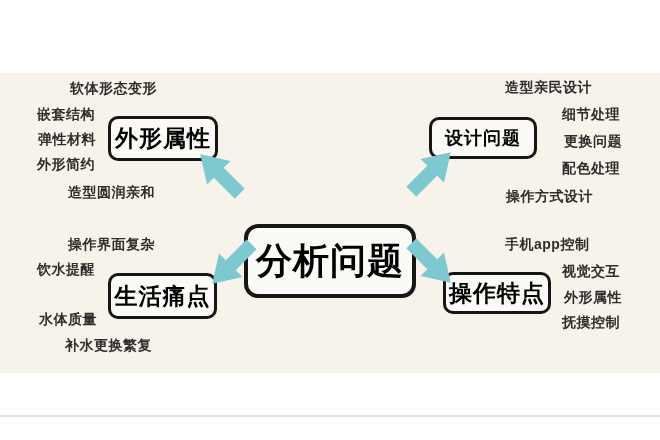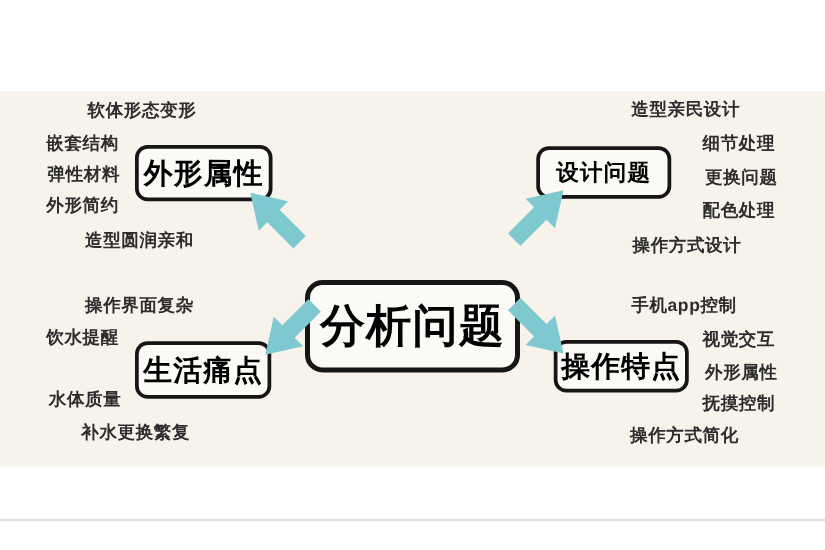--- a/index.html
+++ b/index.html
@@ -91,21 +91,20 @@
 
   <span class="note n-bl0">操作界面复杂</span>
   <span class="note n-bl1">饮水提醒</span>
   <span class="note n-bl3">水体质量</span>
   <span class="note n-bl4">补水更换繁复</span>
 
   <span class="note n-br0">手机app控制</span>
   <span class="note n-br1">视觉交互</span>
   <span class="note n-br2">外形属性</span>
   <span class="note n-br3">抚摸控制</span>
-  <span class="note n-br4">操作方式简化</span>
 
   <div class="box box-tl">
     <span>外形属性</span>
   </div>
   <div class="box box-tr">
     <span>设计问题</span>
   </div>
   <div class="box box-bl">
     <span>生活痛点</span>
   </div>

